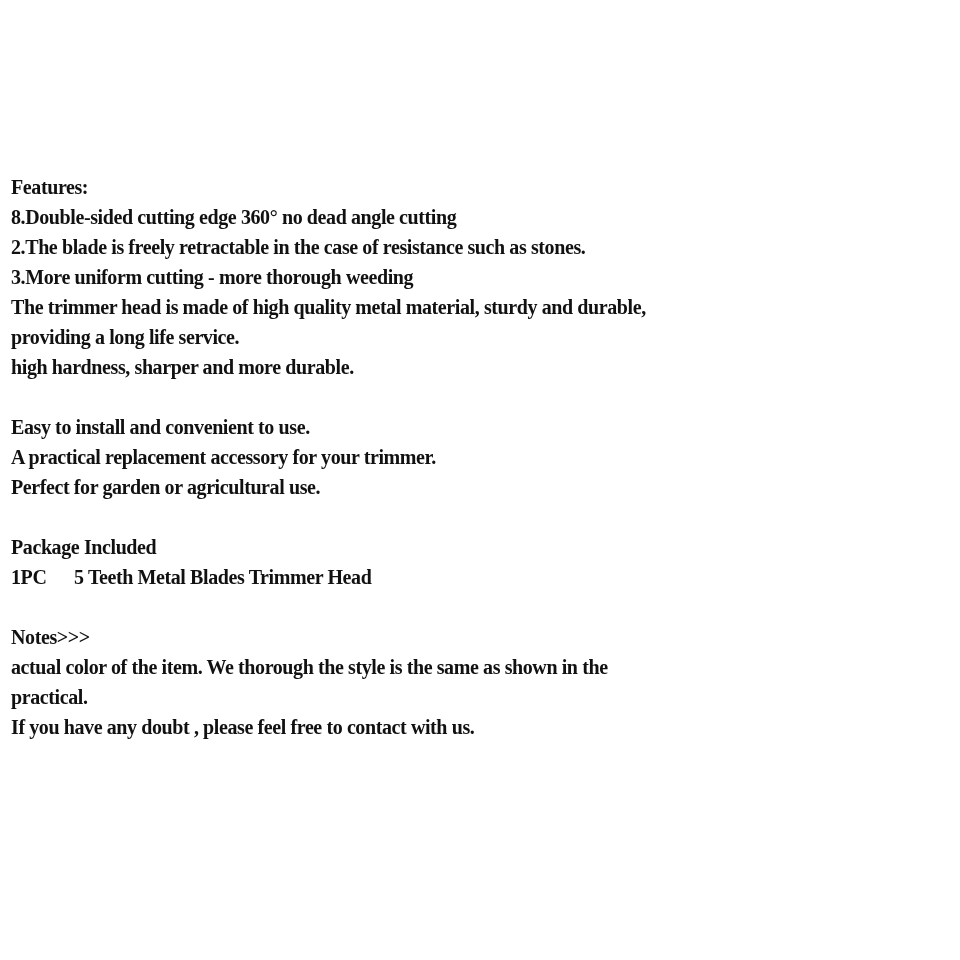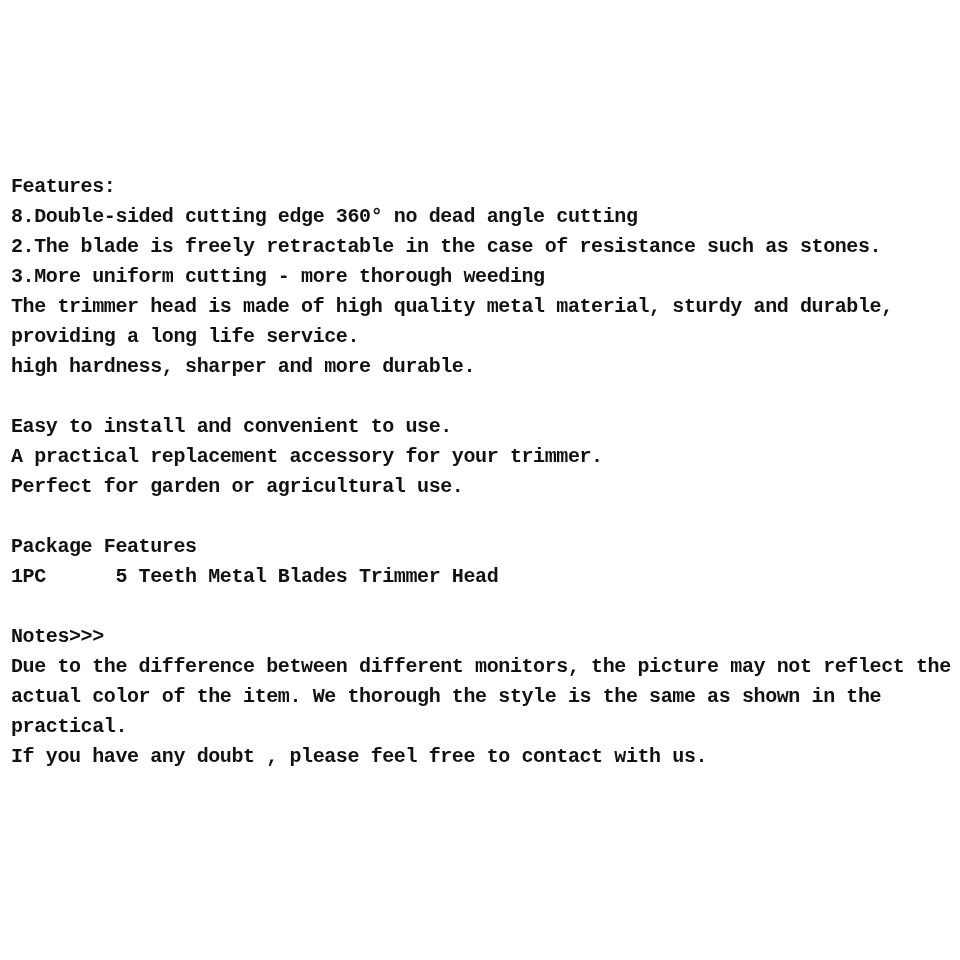--- a/index.html
+++ b/index.html
@@ -5,21 +5,21 @@
   html, body {
     margin: 0;
     padding: 0;
   }
   .page {
     position: relative;
     width: 960px;
     height: 960px;
     background: #ffffff;
     overflow: hidden;
-    font-family: Liberation Mono, monospace;
+    font-family: Liberation Serif, serif;
   }
   .text-block {
     position: absolute;
     top: 172px;
     left: 11px;
     right: 8px;
     color: #111111;
     font-size: 20px;
     font-weight: 700;
     letter-spacing: -0.4px;
@@ -40,22 +40,21 @@
       <div class="text-line">2.The blade is freely retractable in the case of resistance such as stones.</div>
       <div class="text-line">3.More uniform cutting - more thorough weeding</div>
       <div class="text-line">The trimmer head is made of high quality metal material, sturdy and durable,</div>
       <div class="text-line">providing a long life service.</div>
       <div class="text-line">high hardness, sharper and more durable.</div>
       <div class="text-line"></div>
       <div class="text-line">Easy to install and convenient to use.</div>
       <div class="text-line">A practical replacement accessory for your trimmer.</div>
       <div class="text-line">Perfect for garden or agricultural use.</div>
       <div class="text-line"></div>
-      <div class="text-line">Package Features</div>
+      <div class="text-line">Package Included</div>
       <div class="text-line">1PC      5 Teeth Metal Blades Trimmer Head</div>
       <div class="text-line"></div>
       <div class="text-line">Notes&gt;&gt;&gt;</div>
-      <div class="text-line">Due to the difference between different monitors, the picture may not reflect the</div>
       <div class="text-line">actual color of the item. We thorough the style is the same as shown in the</div>
       <div class="text-line">practical.</div>
       <div class="text-line">If you have any doubt , please feel free to contact with us.</div>
     </div>
 </div>
 
 </body></html>

